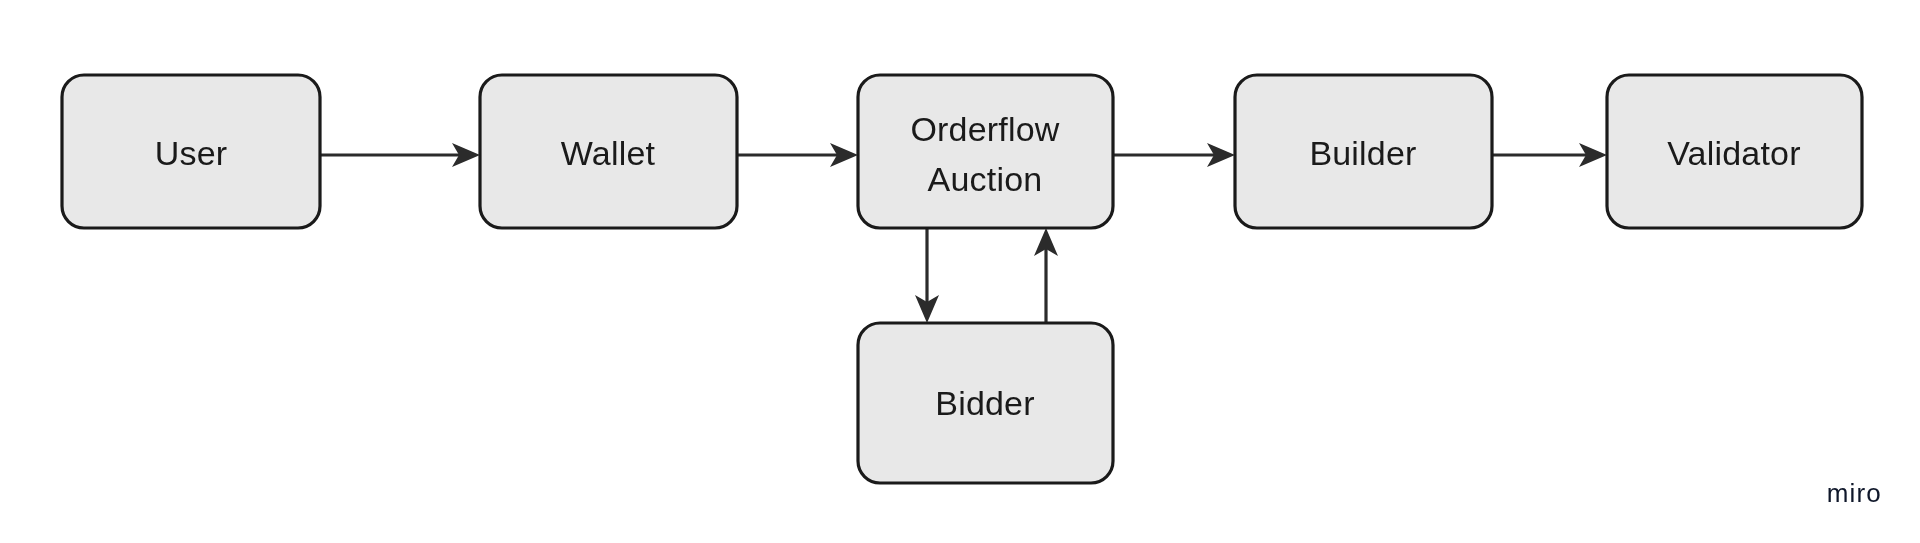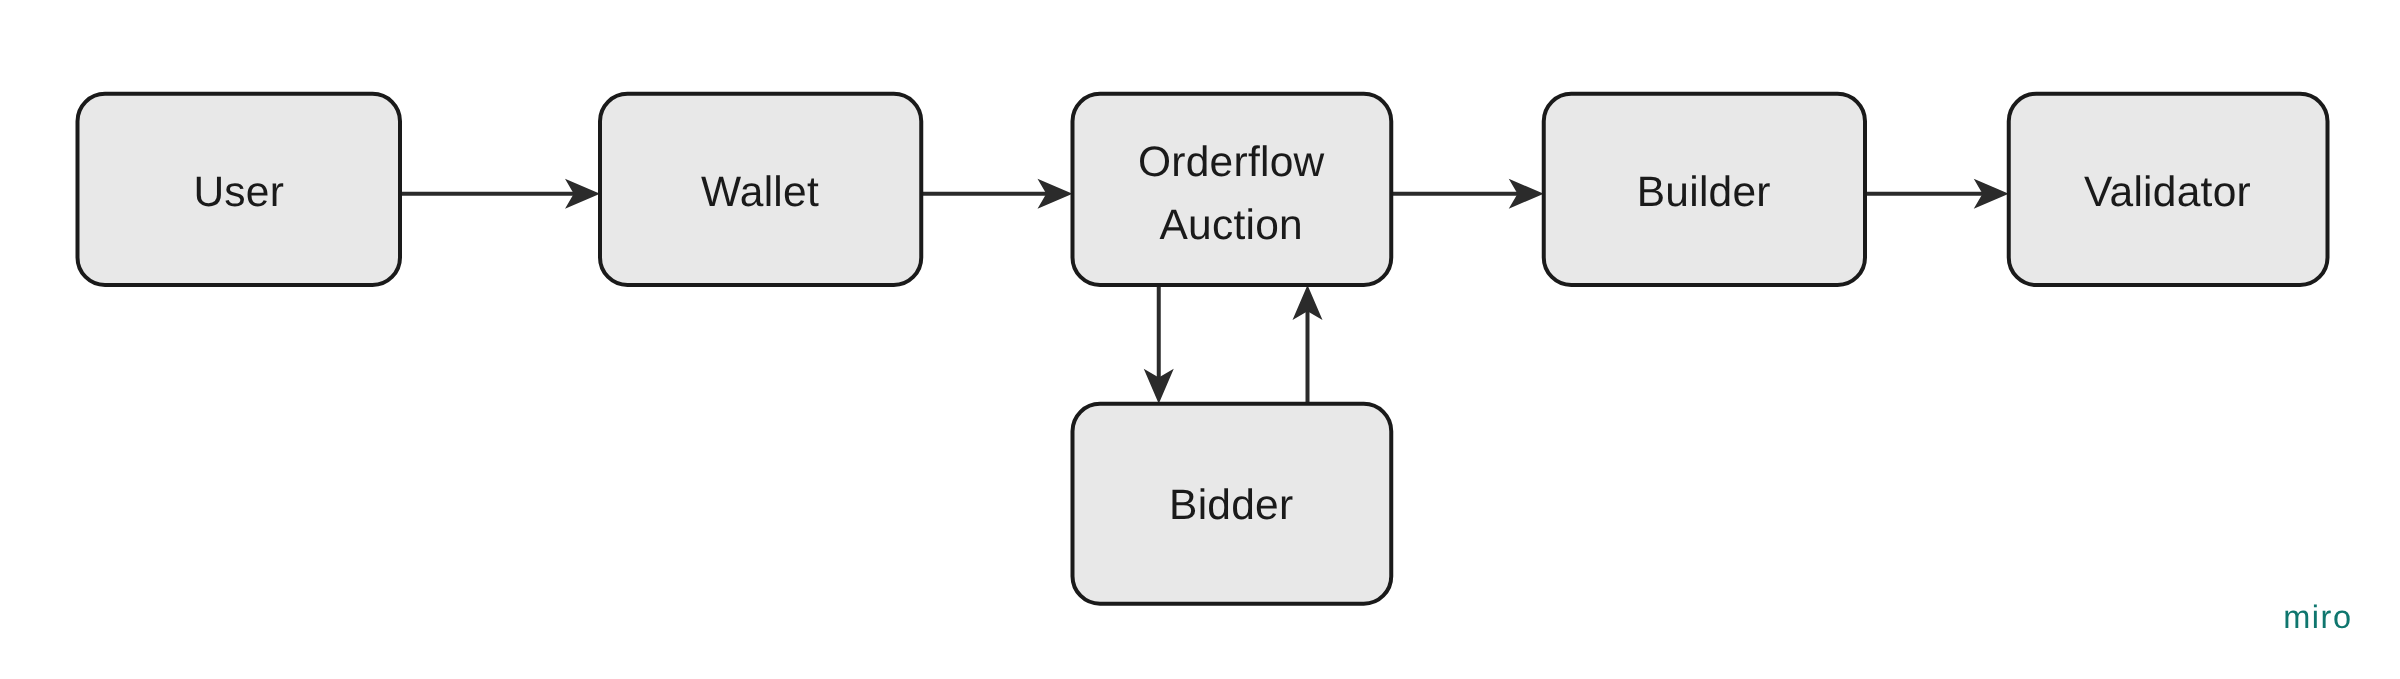--- a/index.html
+++ b/index.html
@@ -55,21 +55,21 @@
     fill: #2b2b2b;
     stroke: none;
   }
 
   .watermark {
     position: absolute;
     right: 38px;
     bottom: 34px;
     font-family: "Liberation Sans", sans-serif;
     font-size: 26px;
-    color: #0f766e;
+    color: #0f172a;
     letter-spacing: 1.2px;
     user-select: none;
   }
 </style>
 </head>
 <body>
 
 <div id="canvas">
 
   <svg id="diagram-svg" viewBox="0 0 1920 543" xmlns="http://www.w3.org/2000/svg">

